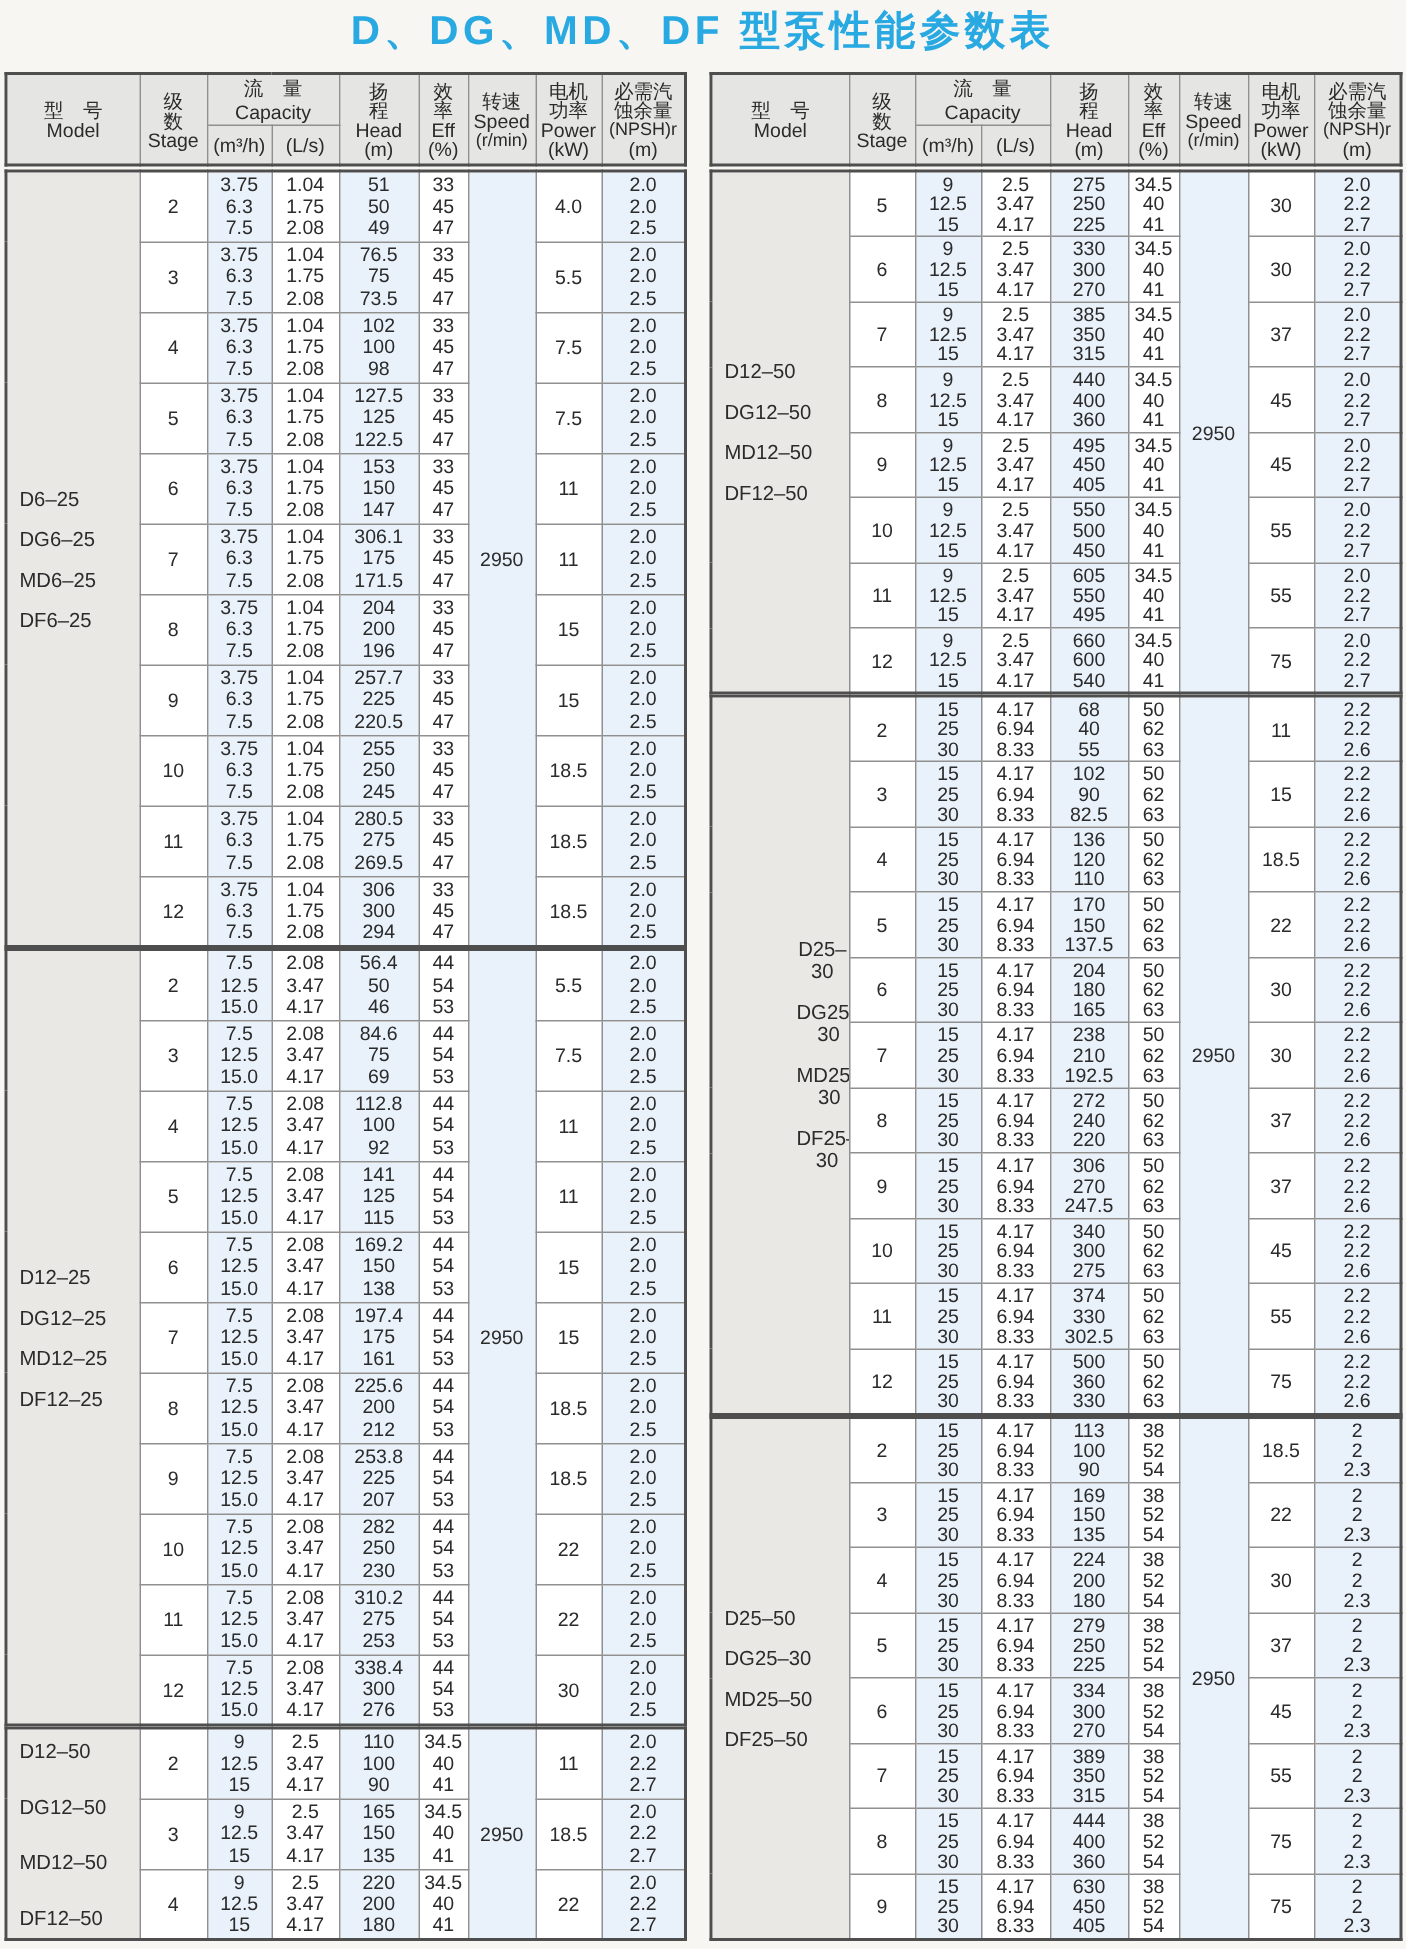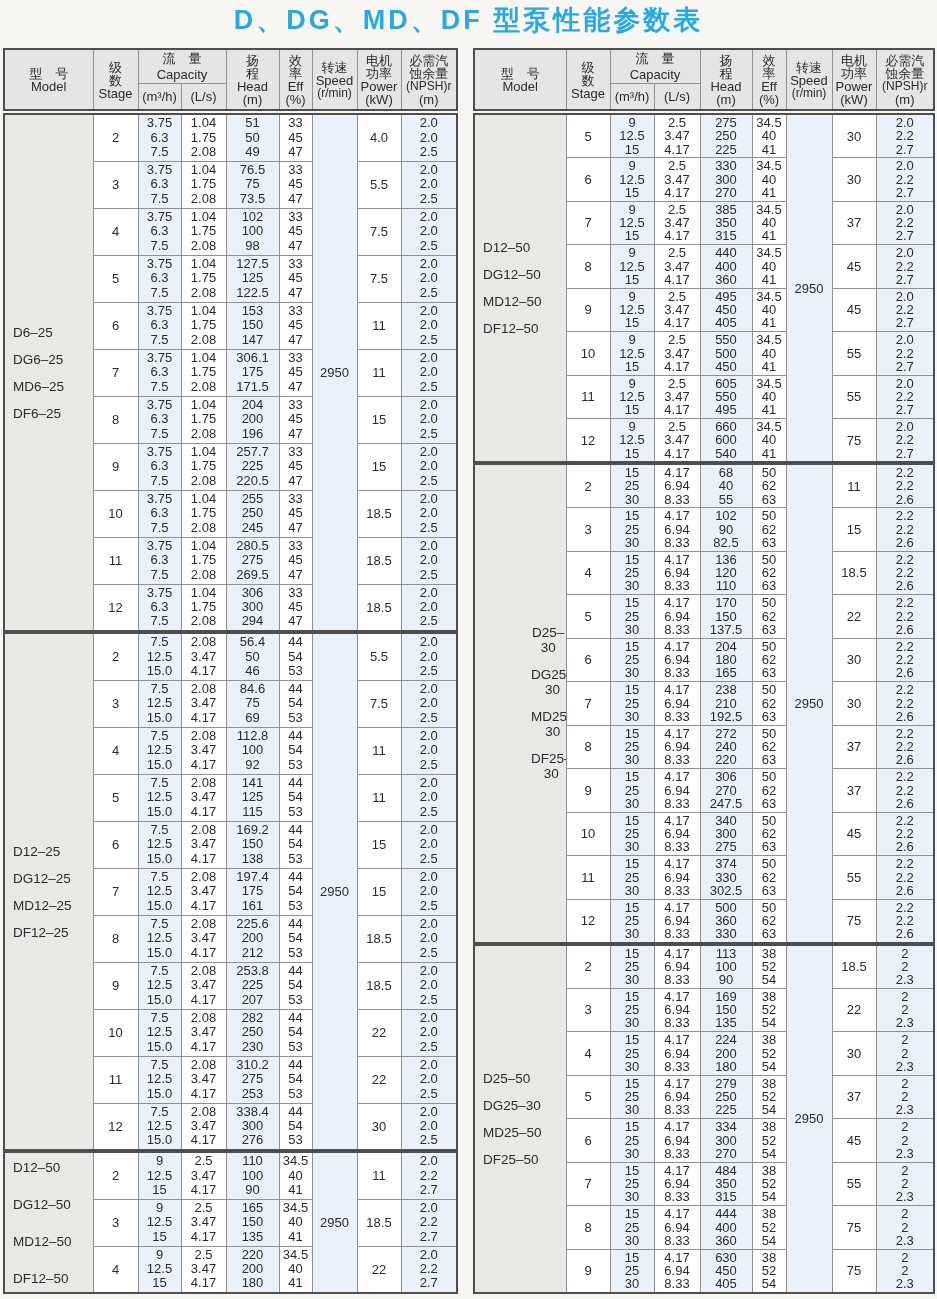--- a/index.html
+++ b/index.html
@@ -2266,21 +2266,21 @@
               </td>
               <td>
                 <div class="lines">
                   <div>4.17</div>
                   <div>6.94</div>
                   <div>8.33</div>
                 </div>
               </td>
               <td class="blue">
                 <div class="lines">
-                  <div>484</div>
+                  <div>389</div>
                   <div>350</div>
                   <div>315</div>
                 </div>
               </td>
               <td>
                 <div class="lines">
                   <div>38</div>
                   <div>52</div>
                   <div>54</div>
                 </div>

